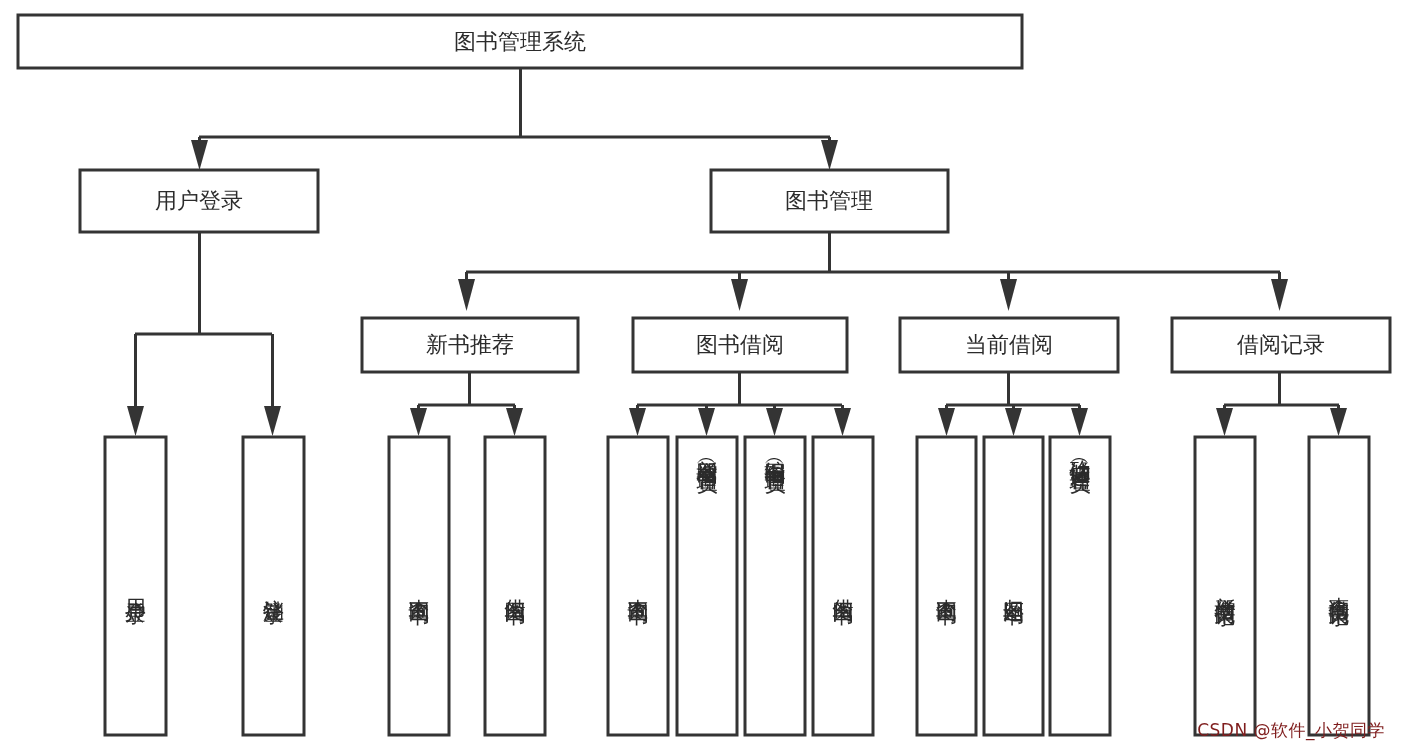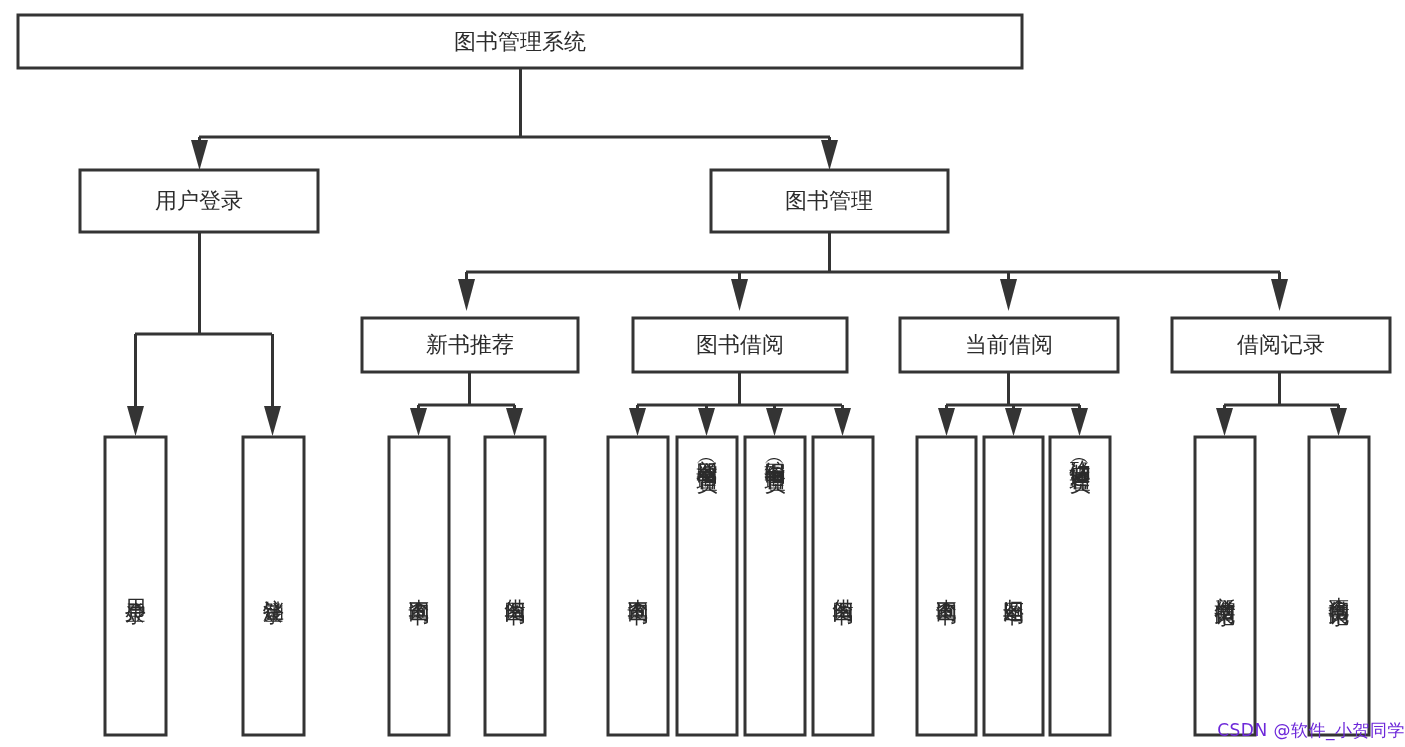--- a/index.html
+++ b/index.html
@@ -62,25 +62,25 @@
     writing-mode: vertical-rl;
     text-orientation: upright;
     font-family: "DejaVu Sans", "Liberation Sans", sans-serif;
     font-size: 21px;
     color: #2b2b2b;
     letter-spacing: 2px;
     white-space: nowrap;
   }
   .watermark {
     position: absolute;
-    right: 0;
+    right: 20px;
     bottom: 4px;
     font-family: "DejaVu Sans", "Liberation Sans", sans-serif;
     font-size: 17px;
-    color: #6d28d9;
+    color: #7f1d1d;
     letter-spacing: 0.5px;
     user-select: none;
     pointer-events: none;
   }
 </style>
 </head>
 <body>
 
 <div id="diagram-root">
 

